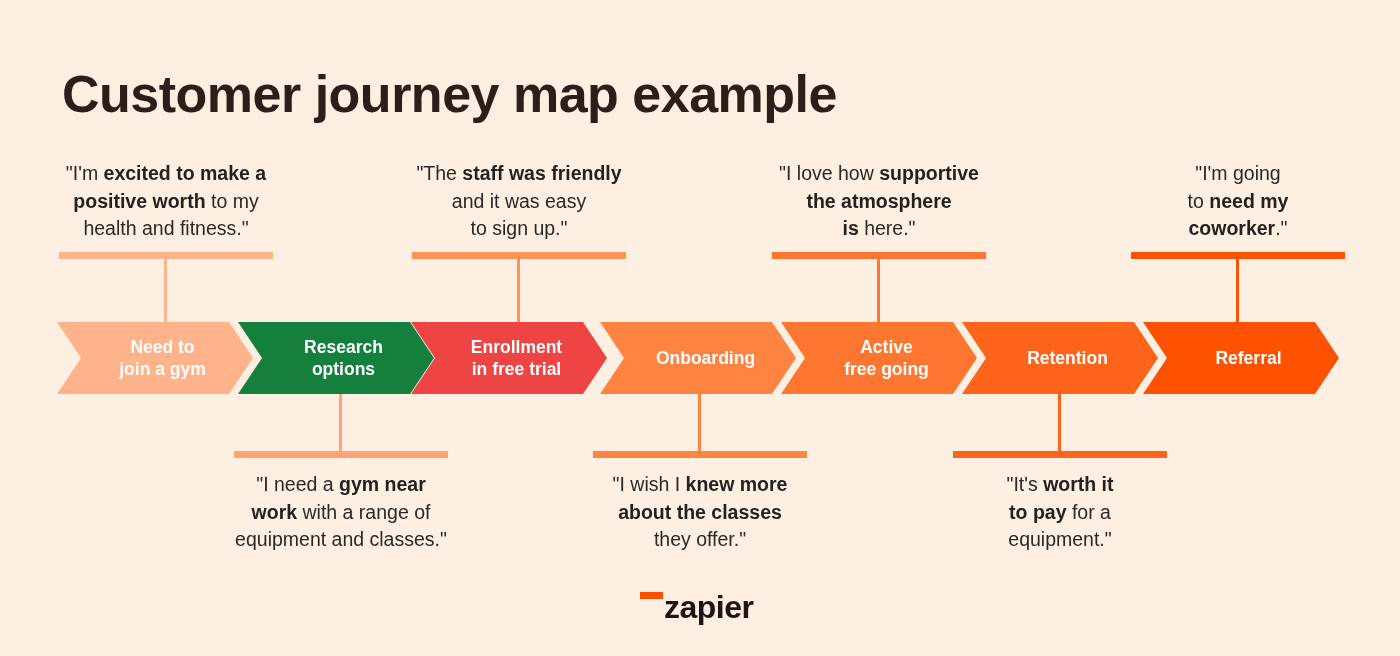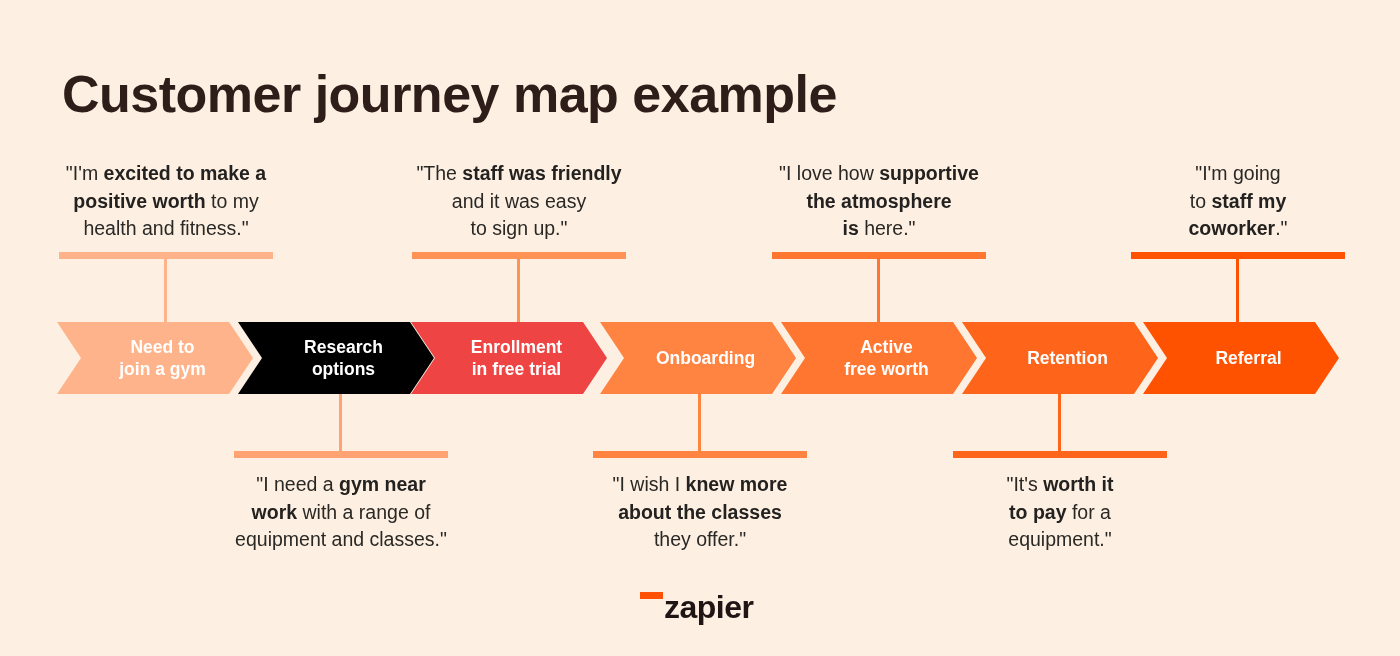--- a/index.html
+++ b/index.html
@@ -68,21 +68,21 @@
   <div class="quote qtop" style="left:16px;"><span>"I'm </span><b>excited to make a
 positive worth</b><span> to my
 health and fitness."</span></div>
   <div class="quote qtop" style="left:369px;"><span>"The </span><b>staff was friendly</b><span>
 and it was easy
 to sign up."</span></div>
   <div class="quote qtop" style="left:729px;"><span>"I love how </span><b>supportive
 the atmosphere
 is</b><span> here."</span></div>
   <div class="quote qtop" style="left:1088px;"><span>"I'm going
-to </span><b>staff my
+to </span><b>need my
 coworker</b><span>."</span></div>
 
   <div class="connector top" style="left:59px;">
     <div class="bar" style="background-color: rgb(255, 179, 138);"></div>
     <div class="vline" style="background-color: rgb(255, 179, 138);"></div>
   </div>
   <div class="connector top" style="left:412px;">
     <div class="bar" style="background-color: rgb(255, 147, 86);"></div>
     <div class="vline" style="background-color: rgb(255, 147, 86);"></div>
   </div>
@@ -93,34 +93,34 @@
   <div class="connector top" style="left:1131px;">
     <div class="bar" style="background-color: rgb(255, 82, 0);"></div>
     <div class="vline" style="background-color: rgb(255, 82, 0);"></div>
   </div>
 
   <div class="chevron-row">
     <div class="chevron" style="left: 0px; background-color: rgb(255, 179, 138);">
       <div class="chevron-label">Need to
 join a gym</div>
     </div>
-    <div class="chevron" style="left: 181px; background-color: #000000;">
+    <div class="chevron" style="left: 181px; background-color: #15803d;">
       <div class="chevron-label">Research
 options</div>
     </div>
     <div class="chevron" style="left: 354px; background-color: #ef4444;">
       <div class="chevron-label">Enrollment
 in free trial</div>
     </div>
     <div class="chevron" style="left: 543px; background-color: rgb(255, 132, 66); align-items: center;">
       <div class="chevron-label">Onboarding</div>
     </div>
     <div class="chevron" style="left: 724px; background-color: rgb(255, 118, 48);">
       <div class="chevron-label">Active
-free worth</div>
+free going</div>
     </div>
     <div class="chevron" style="left: 905px; background-color: rgb(255, 101, 26);">
       <div class="chevron-label">Retention</div>
     </div>
     <div class="chevron" style="left: 1086px; background-color: rgb(255, 82, 0);">
       <div class="chevron-label">Referral</div>
     </div>
   </div>
 
   <div class="connector bottom" style="left:234px;">

